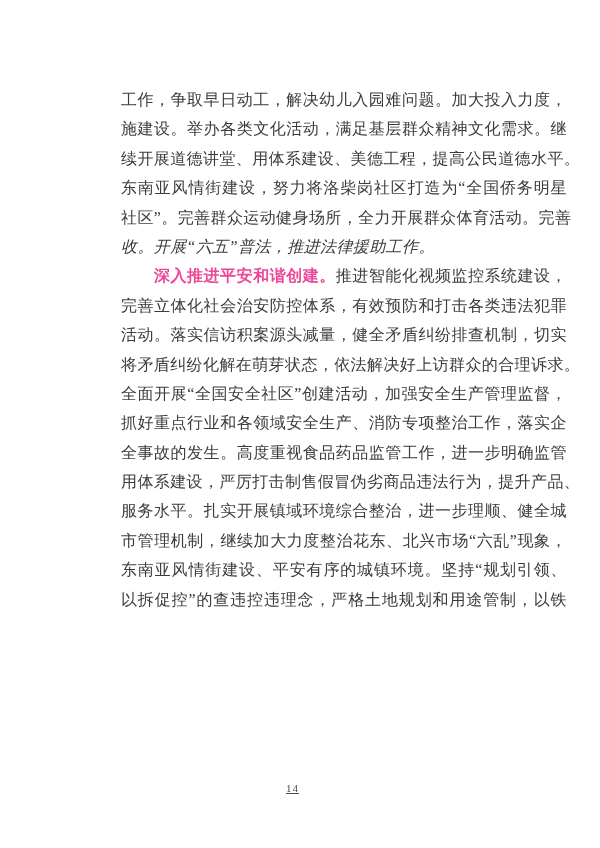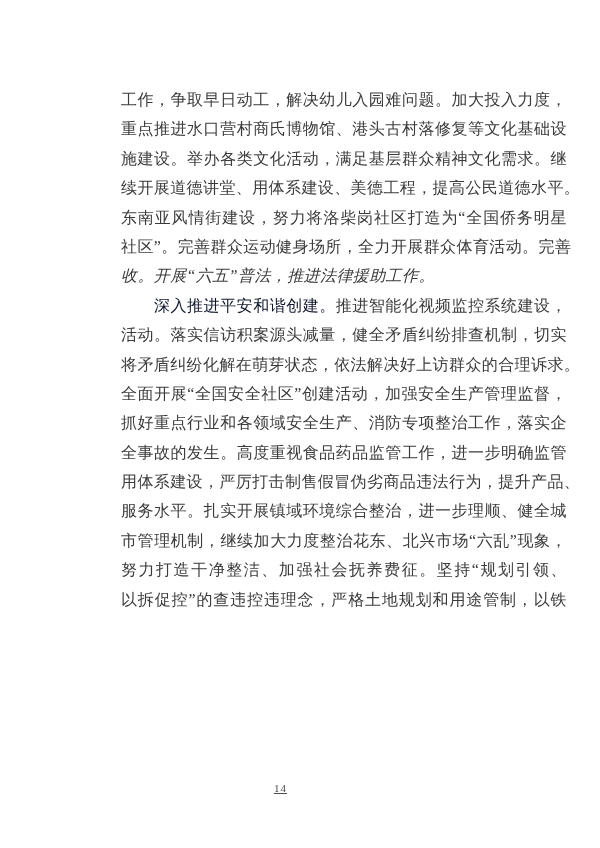--- a/index.html
+++ b/index.html
@@ -41,58 +41,58 @@
   }
   .line.short {
     text-align: left;
     text-align-last: left;
     font-style: italic;
   }
   .line.lead {
     text-indent: 33px;
   }
   .bold {
-    font-weight: normal;
-    color: #0f172a;
+    font-weight: bold;
+    color: #ec4899;
   }
   .page-number {
     position: absolute;
-    left: 0;
+    left: 12px;
     top: 782px;
     width: 561px;
     text-align: center;
     font-size: 11px;
     color: #4a4a4a;
     letter-spacing: 1px;
     text-decoration: underline;
   }
 </style>
 </head>
 <body>
 
 <div class="page">
   <div class="text-block">
 
     <div class="line">工作，争取早日动工，解决幼儿入园难问题。加大投入力度，</div>
-    <div class="line">重点推进水口营村商氏博物馆、港头古村落修复等文化基础设</div>
     <div class="line">施建设。举办各类文化活动，满足基层群众精神文化需求。继</div>
     <div class="line">续开展道德讲堂、用体系建设、美德工程，提高公民道德水平。</div>
     <div class="line">东南亚风情街建设，努力将洛柴岗社区打造为“全国侨务明星</div>
     <div class="line">社区”。完善群众运动健身场所，全力开展群众体育活动。完善</div>
     <div class="line short">收。开展“六五”普法，推进法律援助工作。</div>
 
     <div class="line lead"><span class="bold">深入推进平安和谐创建。</span><span>推进智能化视频监控系统建设，</span></div>
 
+    <div class="line">完善立体化社会治安防控体系，有效预防和打击各类违法犯罪</div>
     <div class="line">活动。落实信访积案源头减量，健全矛盾纠纷排查机制，切实</div>
     <div class="line">将矛盾纠纷化解在萌芽状态，依法解决好上访群众的合理诉求。</div>
     <div class="line">全面开展“全国安全社区”创建活动，加强安全生产管理监督，</div>
     <div class="line">抓好重点行业和各领域安全生产、消防专项整治工作，落实企</div>
     <div class="line">全事故的发生。高度重视食品药品监管工作，进一步明确监管</div>
     <div class="line">用体系建设，严厉打击制售假冒伪劣商品违法行为，提升产品、</div>
     <div class="line">服务水平。扎实开展镇域环境综合整治，进一步理顺、健全城</div>
     <div class="line">市管理机制，继续加大力度整治花东、北兴市场“六乱”现象，</div>
-    <div class="line">努力打造干净整洁、加强社会抚养费征。坚持“规划引领、</div>
+    <div class="line">东南亚风情街建设、平安有序的城镇环境。坚持“规划引领、</div>
     <div class="line">以拆促控”的查违控违理念，严格土地规划和用途管制，以铁</div>
 
   </div>
 
   <div class="page-number">14</div>
 </div>
 
 </body></html>

